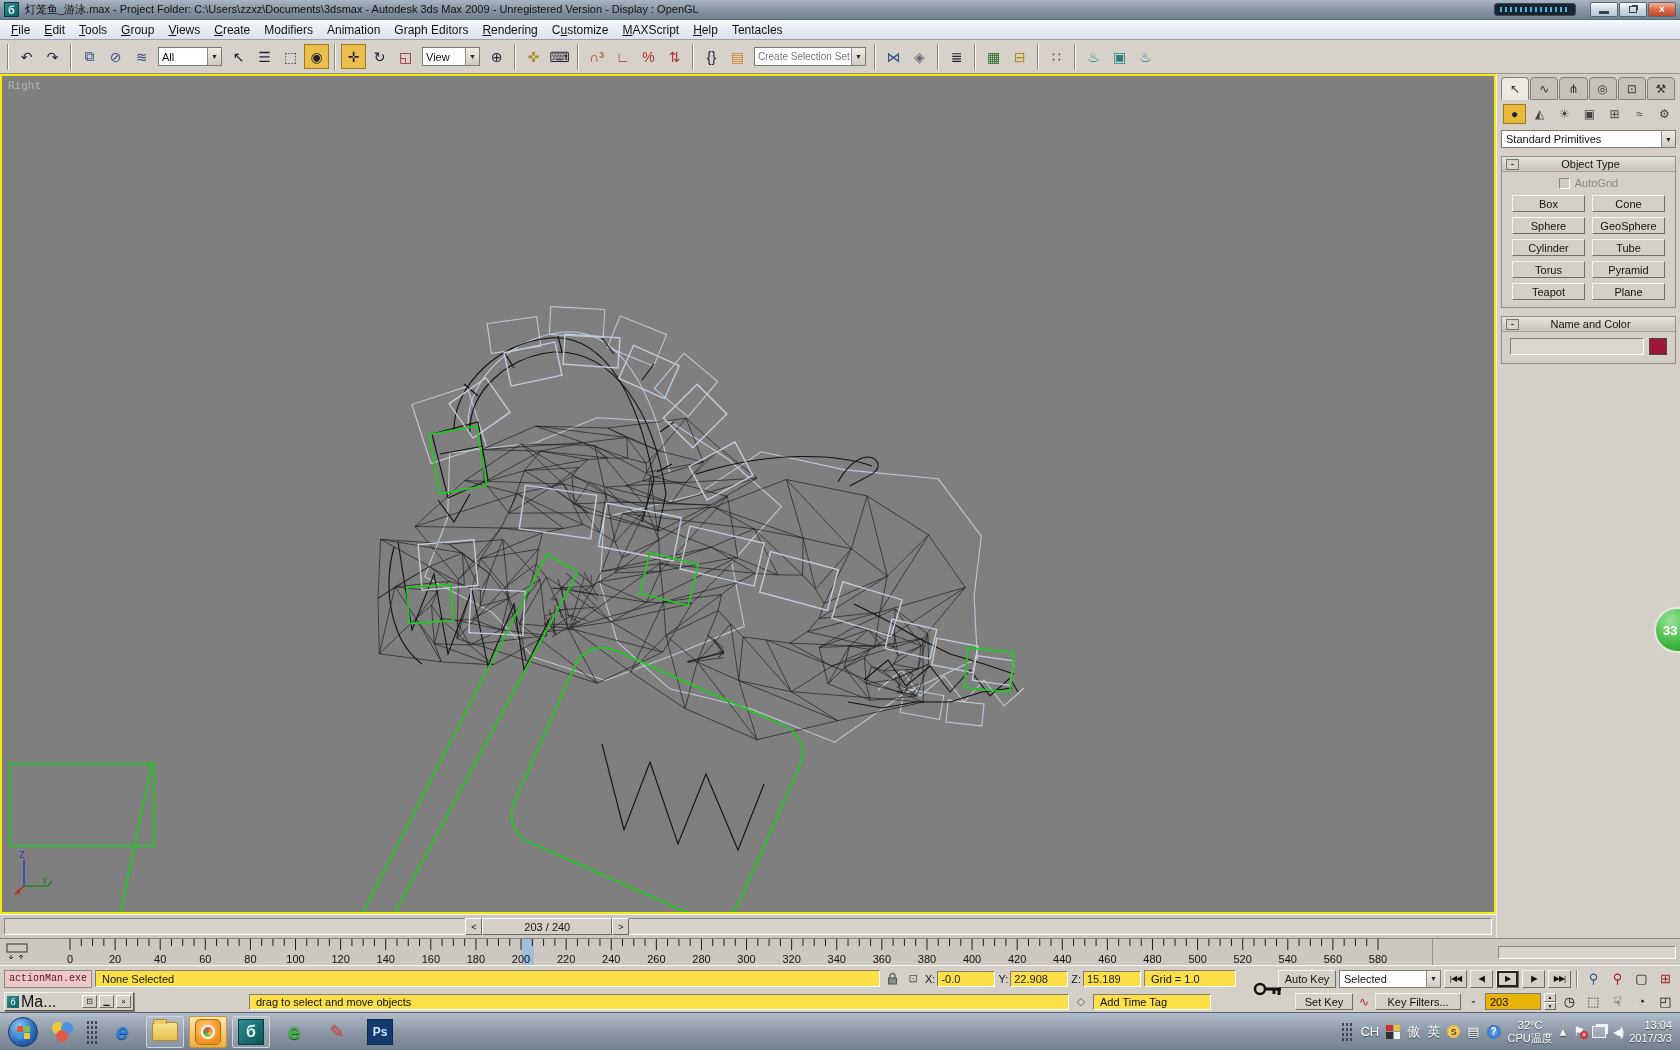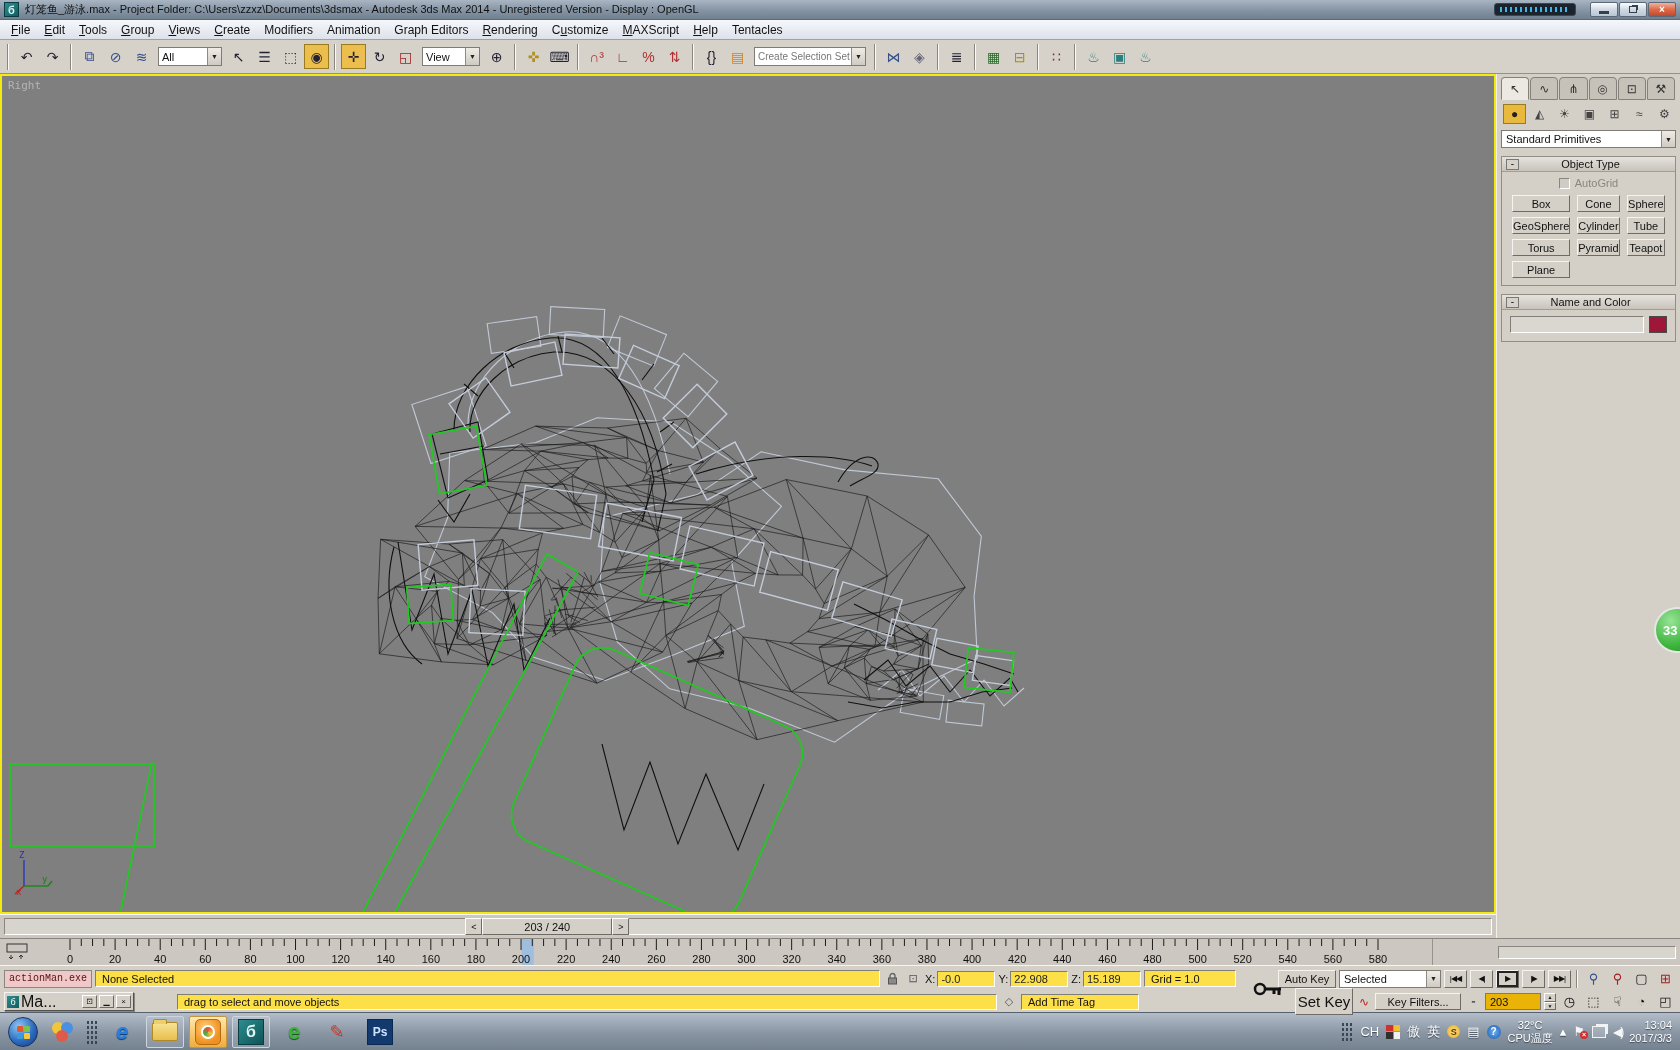--- a/index.html
+++ b/index.html
@@ -78,21 +78,21 @@
   .cp-dd span:first-child{flex:1}
   .rollout{margin-top:8px;border:1px solid #928e86;background:#d4d0c8}
   .roll-head{height:15px;display:flex;align-items:center;background:linear-gradient(#e5e2dc,#c8c4bc);
     border-bottom:1px solid #a29e96;font-size:11px}
   .roll-collapse{width:13px;height:11px;border:1px solid #777;background:#d6d2ca;margin:0 4px;line-height:8px;
     text-align:center;font-size:10px}
   .roll-title{flex:1;text-align:center;padding-right:17px}
   .roll-body{padding:5px 4px 7px}
   .autogrid{display:flex;align-items:center;justify-content:center;gap:5px;color:#8a8680;margin-bottom:6px}
   .checkbox{width:11px;height:11px;background:#cfccc5;border:1px solid #8a867e;border-bottom-color:#fff;border-right-color:#fff}
-  .obj-grid{display:grid;grid-template-columns:1fr 1fr 1fr;gap:5px 7px;padding:0 6px}
+  .obj-grid{display:grid;grid-template-columns:1fr 1fr;gap:5px 7px;padding:0 6px}
   .obj-btn{height:17px;background:#d4d0c8;border:1px solid #f6f4f0;border-right-color:#6e6a66;border-bottom-color:#6e6a66;
     display:flex;align-items:center;justify-content:center;font-size:11px}
   .nc-row{display:flex;gap:5px;padding:1px 4px}
   .nc-input{flex:1;height:17px;background:#dad7d1;border:1px solid #807c76;border-bottom-color:#fff;border-right-color:#fff}
   .nc-swatch{width:18px;height:17px;border:1px solid #4a4a4a}
 
   
   .ruler-row{height:27px;display:flex;align-items:center;background:#ccc8c1;border-top:1px solid #8a867e}
   .mini-curve{width:26px;height:22px;margin:0 2px 0 4px;display:flex;align-items:center;justify-content:center}
   #ruler{width:1400px;height:26px;flex:none}
@@ -127,24 +127,24 @@
   .navico{width:21px;height:18px;display:flex;align-items:center;justify-content:center;font-size:13px}
   .vsep{width:0;height:18px;border-left:1px solid #8a867e;border-right:1px solid #fbfaf7;margin:0 2px}
   .keyicon{position:absolute;left:1252px;top:4px;width:32px;height:40px;display:flex;align-items:center;justify-content:center}
   .miniwin{width:130px;height:19px;display:flex;align-items:center;gap:2px;padding:0 2px;background:#d4d0c8;
     border:1px solid #f6f4f0;border-right-color:#55514d;border-bottom-color:#55514d;box-shadow:1px 1px 0 #8a867e}
   .mw-ico{width:12px;height:12px;background:linear-gradient(135deg,#2d8d8f,#0f5e62);color:#fff;font-size:9px;
     display:flex;align-items:center;justify-content:center}
   .mw-title{flex:1;font-size:16px}
   .mw-btn{width:15px;height:13px;background:#d4d0c8;border:1px solid #fff;border-right-color:#6e6a66;
     border-bottom-color:#6e6a66;display:flex;align-items:center;justify-content:center;font-size:8px}
-  .prompt{height:16px;display:flex;align-items:center;padding-left:6px;font-size:11px;width:820px;margin-left:40px}
+  .prompt{height:16px;display:flex;align-items:center;padding-left:6px;font-size:11px;width:820px;margin-left:112px}
   .addtag{width:118px;height:16px;display:flex;align-items:center;padding-left:6px;font-size:11px}
   .kfilter{width:86px;height:17px;display:flex;align-items:center;justify-content:center;font-size:11px}
-  .setkey{width:58px;height:27px;display:flex;align-items:center;justify-content:center;font-size:15px}
+  .setkey{width:58px;height:17px;display:flex;align-items:center;justify-content:center;font-size:11px}
   .framefield{width:56px;height:17px;background:#eab308;border:1px solid #7e7a74;display:flex;align-items:center;
     padding-left:4px;font-size:11px}
   .spinner{width:12px;height:17px;display:flex;flex-direction:column}
   .spinner i{flex:1;background:#d4d0c8;border:1px solid #fff;border-right-color:#6e6a66;border-bottom-color:#6e6a66;
     font-style:normal;font-size:5px;line-height:6px;text-align:center}
   .curveico{width:16px;height:16px;color:#c02020;font-size:12px;display:flex;align-items:center;justify-content:center}
 
   
   .taskbar{height:38px;display:flex;align-items:center;gap:5px;padding:0 8px;
     background:linear-gradient(#b2bdc9,#8995a3 55%,#74818f);border-top:1px solid #57616d}
@@ -191,21 +191,21 @@
     background:radial-gradient(circle at 35% 28%,#96e496,#3cb43c 62%,#268c26);border:2px solid #e6e6e6;
     color:#fff;font-weight:bold;font-size:13px;display:flex;align-items:center;padding-left:7px}
 </style>
 </head>
 <body>
 
 <div id="screen">
 
   <div class="titlebar">
     <div class="tb-appico">б</div>
-    <span class="tb-title">灯笼鱼_游泳.max     - Project Folder: C:\Users\zzxz\Documents\3dsmax     - Autodesk 3ds Max  2014  - Unregistered Version      - Display : OpenGL</span>
+    <span class="tb-title">灯笼鱼_游泳.max     - Project Folder: C:\Users\zzxz\Documents\3dsmax     - Autodesk 3ds Max  2009  - Unregistered Version      - Display : OpenGL</span>
     <div class="tb-widget">
         <i></i>
       </div>
     <div class="tb-btns">
       <div class="wbtn">
           <span class="glyph-min"></span>
         </div>
       <div class="wbtn">
           <span class="glyph-res"></span>
         </div>

